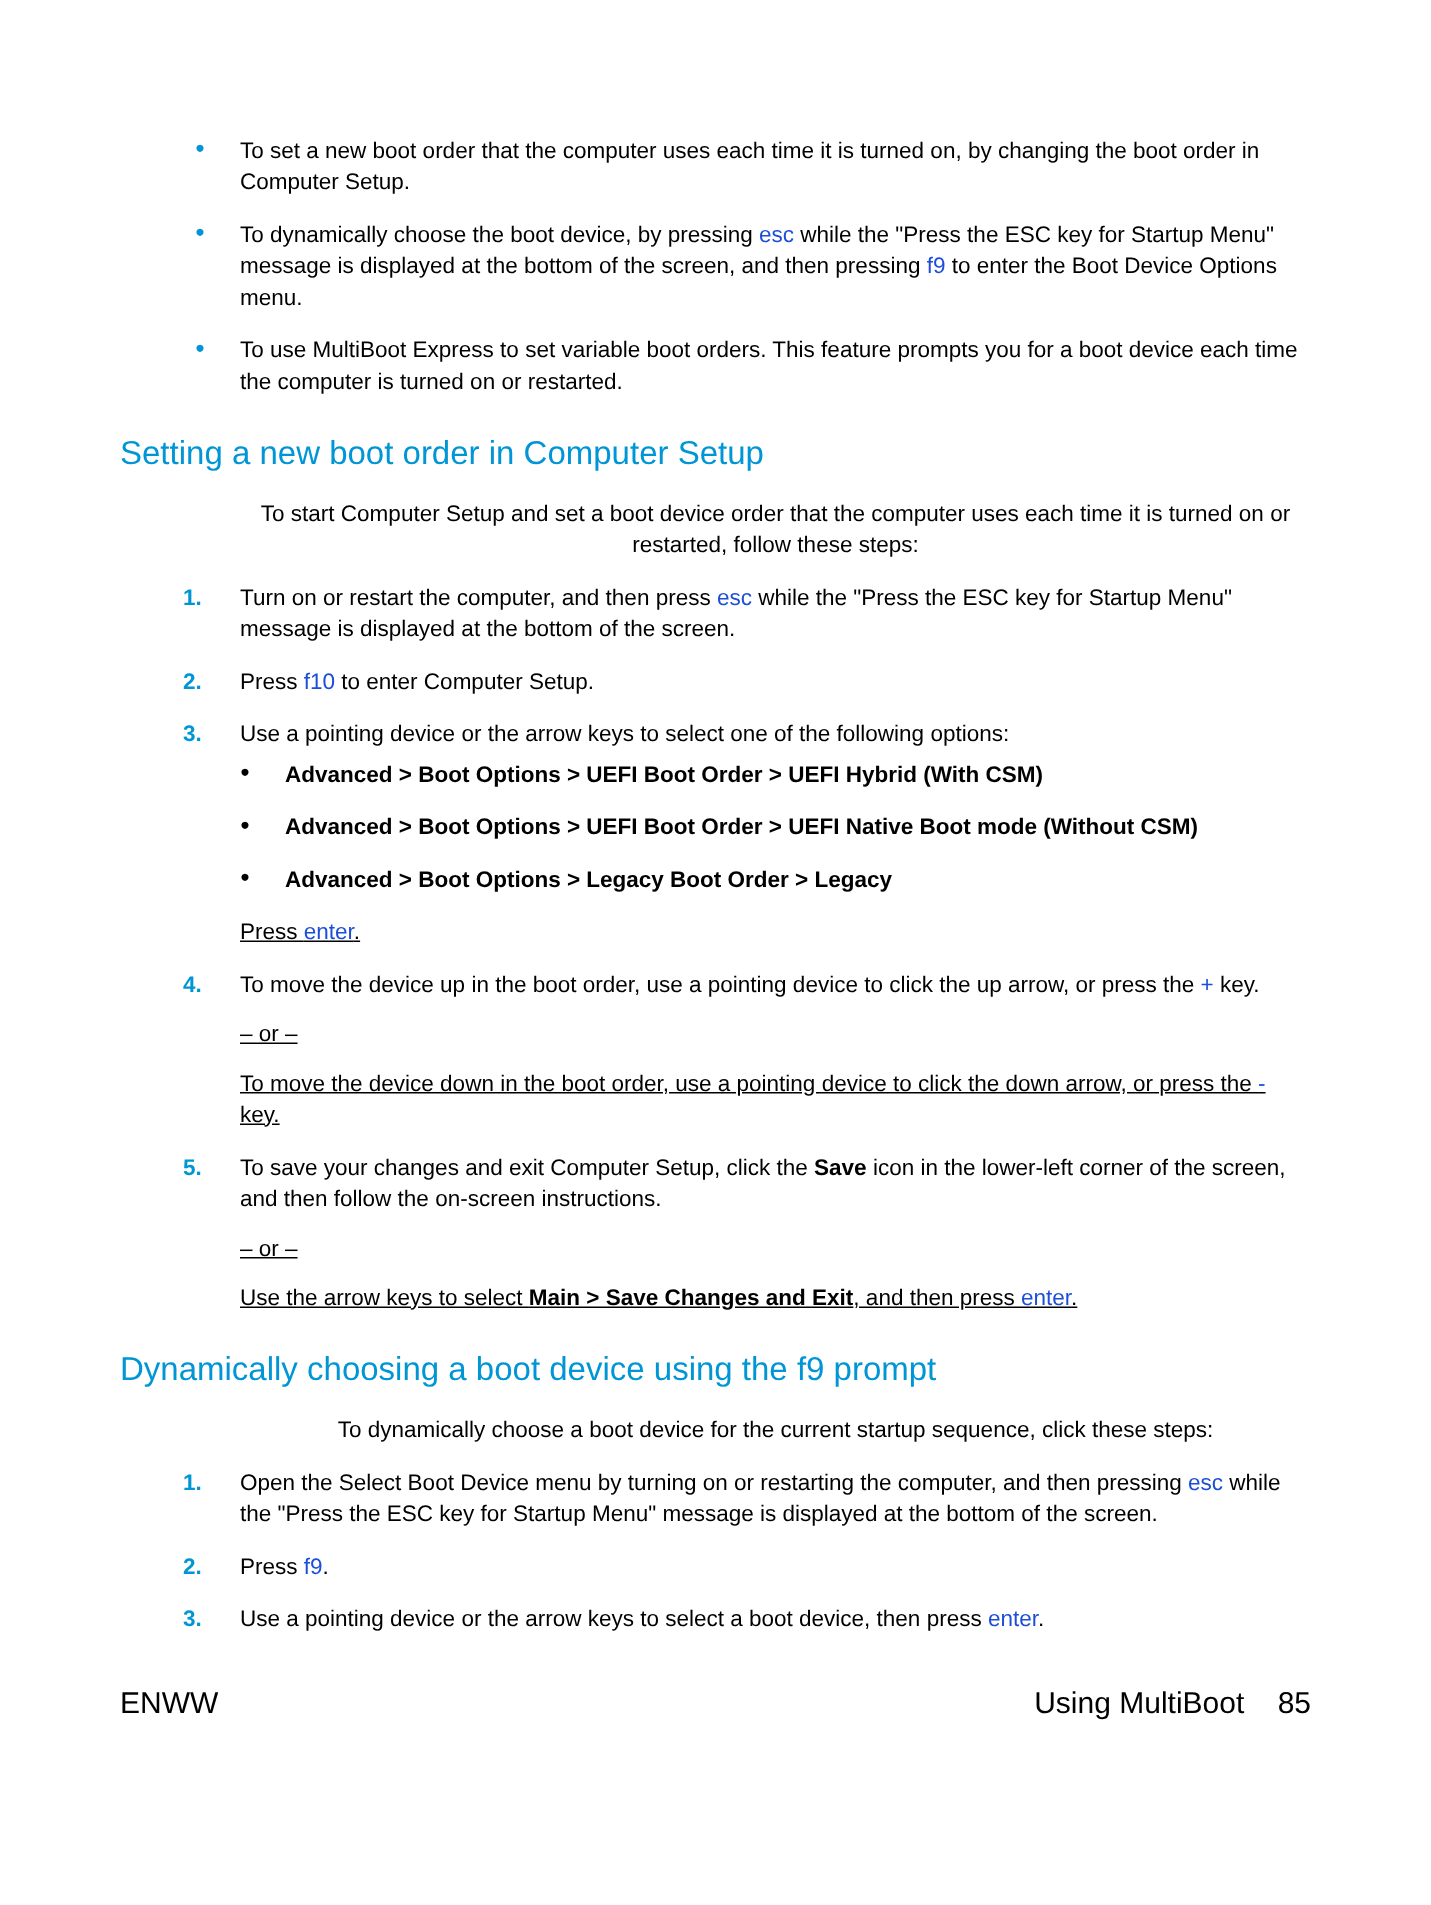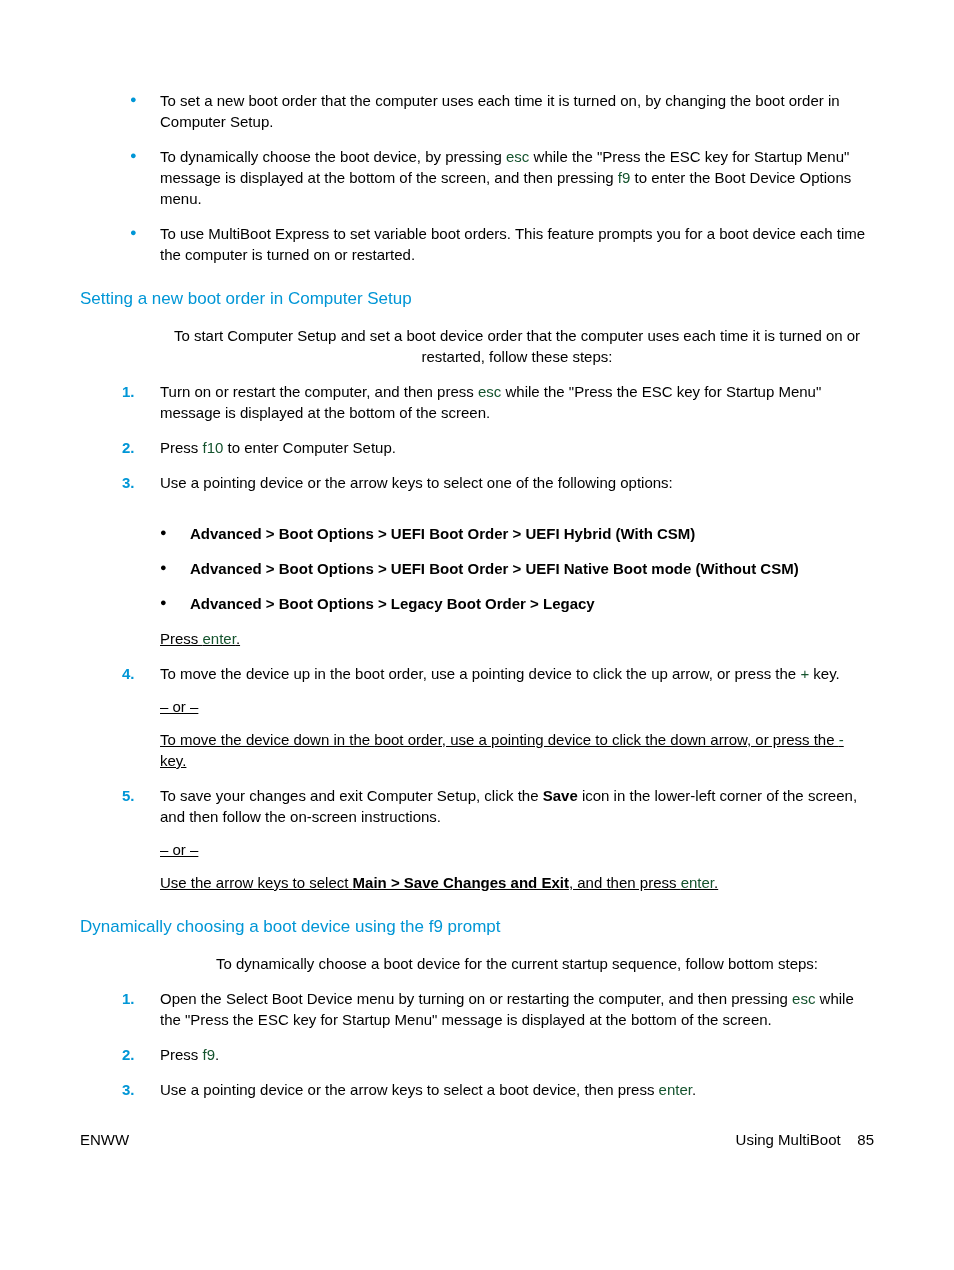--- a/index.html
+++ b/index.html
@@ -74,44 +74,44 @@
     position: absolute;
     left: -38px;
     top: 0;
   }
   .nested {
     margin-left: 38px;
   }
   h2.blue {
     color: #0096d6;
     font-weight: normal;
-    font-size: 17px;
+    font-size: 22px;
     margin: 22px 0 14px 0;
   }
   .key {
-    color: #14532d;
+    color: #1d4ed8;
   }
   .indent-p {
     padding-left: 80px;
     margin: 0 0 14px 0;
     text-align: center;
   }
   .sub-p {
     margin: 12px 0 0 0;
     text-decoration: underline;
   }
   .bold { font-weight: bold; }
   .footer {
     position: absolute;
     bottom: 60px;
     left: 80px;
     right: 80px;
     display: flex;
     justify-content: space-between;
-    font-size: 15px;
+    font-size: 20px;
   }
   .footer .right { margin-left: auto; }
 </style>
 </head>
 <body>
 
 <div class="page">
   <div class="content">
 
     <ul class="blue-bullets" id="bullets-top">
@@ -120,32 +120,32 @@
         <li>To use MultiBoot Express to set variable boot orders. This feature prompts you for a boot device each time the computer is turned on or restarted.</li>
       </ul>
 
     <h2 class="blue">Setting a new boot order in Computer Setup</h2>
 
     <p class="indent-p">To start Computer Setup and set a boot device order that the computer uses each time it is turned on or restarted, follow these steps:</p>
 
     <ol class="num" id="steps1">
         <li><span>Turn on or restart the computer, and then press </span><span class="key">esc</span><span> while the "Press the ESC key for Startup Menu" message is displayed at the bottom of the screen.</span></li>
         <li><span>Press </span><span class="key">f10</span><span> to enter Computer Setup.</span></li>
-        <li><span>Use a pointing device or the arrow keys to select one of the following options:</span><ul class="black-bullets nested" style="margin-top: 30px;">
+        <li><span>Use a pointing device or the arrow keys to select one of the following options:</span><ul class="black-bullets nested" style="margin-top: 6px;">
             <li>Advanced &gt; Boot Options &gt; UEFI Boot Order &gt; UEFI Hybrid (With CSM)</li>
             <li>Advanced &gt; Boot Options &gt; UEFI Boot Order &gt; UEFI Native Boot mode (Without CSM)</li>
             <li>Advanced &gt; Boot Options &gt; Legacy Boot Order &gt; Legacy</li>
           </ul><div class="sub-p"><span>Press </span><span class="key">enter</span><span>.</span></div></li>
         <li><span>To move the device up in the boot order, use a pointing device to click the up arrow, or press the </span><span class="key">+</span><span> key.</span><div class="sub-p">– or –</div><div class="sub-p"><span>To move the device down in the boot order, use a pointing device to click the down arrow, or press the </span><span class="key">-</span><span> key.</span></div></li>
         <li><span>To save your changes and exit Computer Setup, click the </span><span class="bold">Save</span><span> icon in the lower-left corner of the screen, and then follow the on-screen instructions.</span><div class="sub-p">– or –</div><div class="sub-p"><span>Use the arrow keys to select </span><span class="bold">Main &gt; Save Changes and Exit</span><span>, and then press </span><span class="key">enter</span><span>.</span></div></li>
       </ol>
 
     <h2 class="blue" style="">Dynamically choosing a boot device using the f9 prompt</h2>
 
-    <p class="indent-p">To dynamically choose a boot device for the current startup sequence, follow bottom steps:</p>
+    <p class="indent-p">To dynamically choose a boot device for the current startup sequence, click these steps:</p>
 
     <ol class="num" id="steps2">
         <li><span>Open the Select Boot Device menu by turning on or restarting the computer, and then pressing </span><span class="key">esc</span><span> while the "Press the ESC key for Startup Menu" message is displayed at the bottom of the screen.</span></li>
         <li><span>Press </span><span class="key">f9</span><span>.</span></li>
         <li><span>Use a pointing device or the arrow keys to select a boot device, then press </span><span class="key">enter</span><span>.</span></li>
       </ol>
 
   </div>
 
   <div class="footer">

